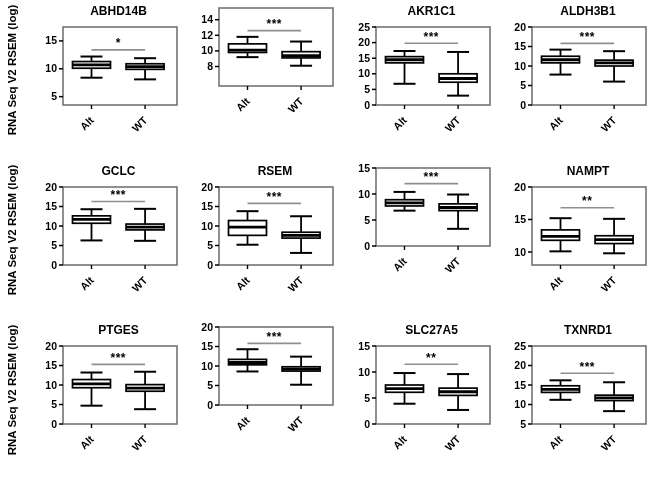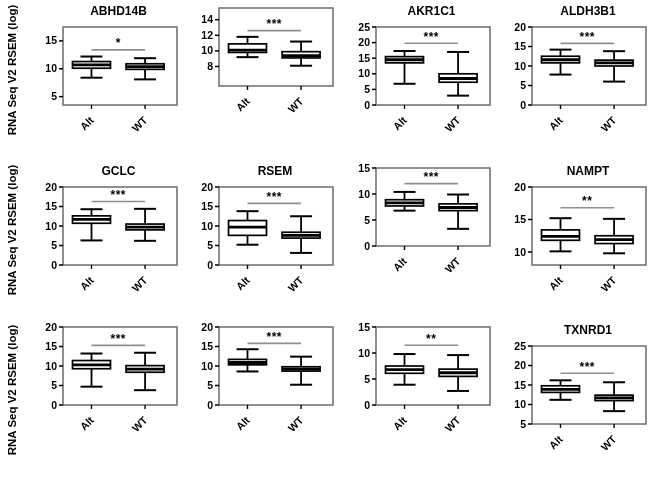--- a/index.html
+++ b/index.html
@@ -315,20 +315,21 @@
           </svg>
         </div>
       </div>
   </div>
   <div class="fig-row">
     <div class="ylabel-wrap">
       <div class="ylabel">RNA Seq V2 RSEM (log)</div>
     </div>
     <div class="panels">
         <div class="panel">
+          <div class="panel-title">PTGES</div>
           <svg width="150" height="134" viewBox="0 0 150 134">
             <rect x="32" y="8" width="114" height="78" fill="none" stroke="#6b6b6b" stroke-width="1.5"></rect>
             <line x1="28" y1="86" x2="32" y2="86" stroke="#000000" stroke-width="1.5"></line>
             <text x="26" y="89.5" text-anchor="end" font-size="10.5" font-weight="bold" fill="#000000">0</text>
             <line x1="28" y1="66.5" x2="32" y2="66.5" stroke="#000000" stroke-width="1.5"></line>
             <text x="26" y="70" text-anchor="end" font-size="10.5" font-weight="bold" fill="#000000">5</text>
             <line x1="28" y1="47" x2="32" y2="47" stroke="#000000" stroke-width="1.5"></line>
             <text x="26" y="50.5" text-anchor="end" font-size="10.5" font-weight="bold" fill="#000000">10</text>
             <line x1="28" y1="27.5" x2="32" y2="27.5" stroke="#000000" stroke-width="1.5"></line>
             <text x="26" y="31" text-anchor="end" font-size="10.5" font-weight="bold" fill="#000000">15</text>
@@ -385,20 +386,21 @@
               <rect x="95.08" y="47.779999999999994" width="38" height="4.290000000000013" fill="#ffffff" stroke="#000000" stroke-width="1.7"></rect>
               <line x1="95.08" y1="50.120000000000005" x2="133.07999999999998" y2="50.120000000000005" stroke="#000000" stroke-width="2.8"></line>
             </g>
             <line x1="114.08" y1="86" x2="114.08" y2="90" stroke="#000000" stroke-width="1.4"></line>
             <text x="117.08" y="102" text-anchor="end" font-size="10.5" font-weight="bold" fill="#000000" transform="rotate(-45 117.08 102)">WT</text>
             <line x1="60.5" y1="24.379999999999995" x2="114.08" y2="24.379999999999995" stroke="#8f8f8f" stroke-width="1.6"></line>
             <text x="87.28999999999999" y="21.879999999999995" text-anchor="middle" font-size="12" font-weight="bold" fill="#000000" letter-spacing="0.5">***</text>
           </svg>
         </div>
         <div class="panel">
+          <div class="panel-title">SLC27A5</div>
           <svg width="150" height="134" viewBox="0 0 150 134">
             <rect x="32" y="8" width="114" height="78" fill="none" stroke="#6b6b6b" stroke-width="1.5"></rect>
             <line x1="28" y1="86" x2="32" y2="86" stroke="#000000" stroke-width="1.5"></line>
             <text x="26" y="89.5" text-anchor="end" font-size="10.5" font-weight="bold" fill="#000000">0</text>
             <line x1="28" y1="60" x2="32" y2="60" stroke="#000000" stroke-width="1.5"></line>
             <text x="26" y="63.5" text-anchor="end" font-size="10.5" font-weight="bold" fill="#000000">5</text>
             <line x1="28" y1="34" x2="32" y2="34" stroke="#000000" stroke-width="1.5"></line>
             <text x="26" y="37.5" text-anchor="end" font-size="10.5" font-weight="bold" fill="#000000">10</text>
             <line x1="28" y1="8" x2="32" y2="8" stroke="#000000" stroke-width="1.5"></line>
             <text x="26" y="11.5" text-anchor="end" font-size="10.5" font-weight="bold" fill="#000000">15</text>

